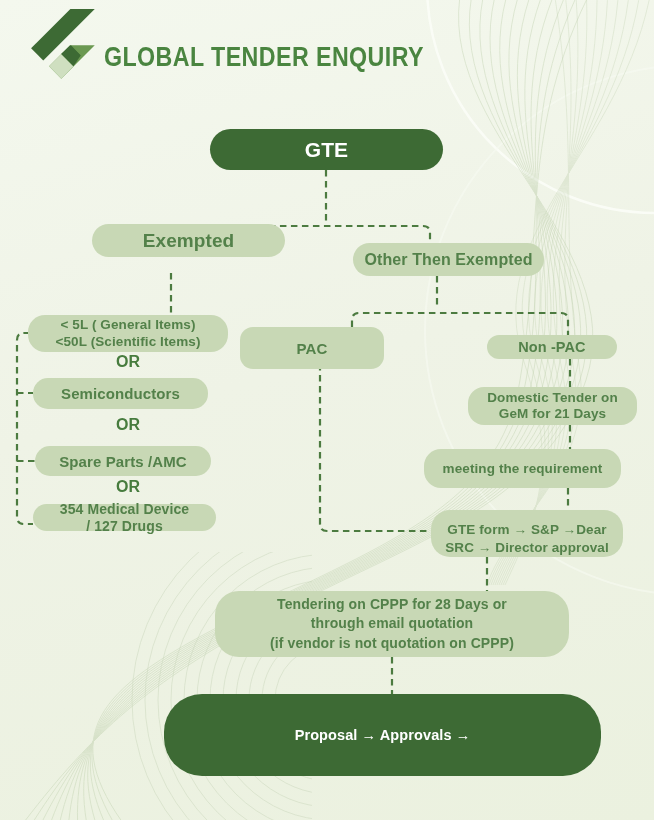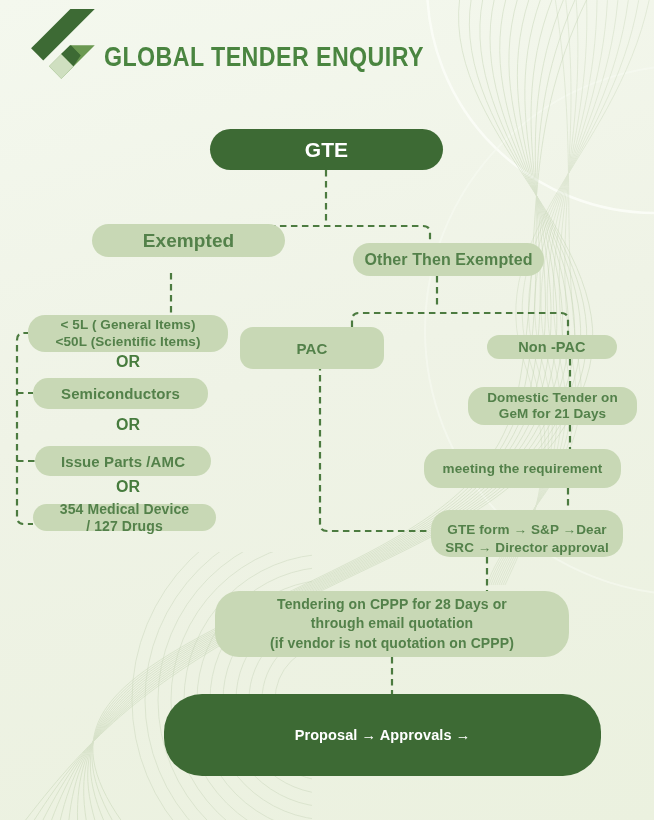--- a/index.html
+++ b/index.html
@@ -133,21 +133,21 @@
 
   <div class="or" style="left:104px;top:353px;">OR</div>
 
   <div class="pill" style="left:33px;top:378px;width:175px;height:31px;border-radius:15px;font-size:15px;">
     <div>Semiconductors</div>
   </div>
 
   <div class="or" style="left:104px;top:416px;">OR</div>
 
   <div class="pill" style="left:35px;top:446px;width:176px;height:30px;border-radius:15px;font-size:15px;">
-    <div>Issue Parts /AMC</div>
+    <div>Spare Parts /AMC</div>
   </div>
 
   <div class="or" style="left:104px;top:478px;">OR</div>
 
   <div class="pill" style="left:33px;top:504px;width:183px;height:27px;border-radius:17px;font-size:14px;line-height:17px;">
     <div>354 Medical Device</div>
     <div>/ 127 Drugs</div>
   </div>
 
   <div class="pill" style="left:240px;top:327px;width:144px;height:42px;border-radius:13px;font-size:15px;">

